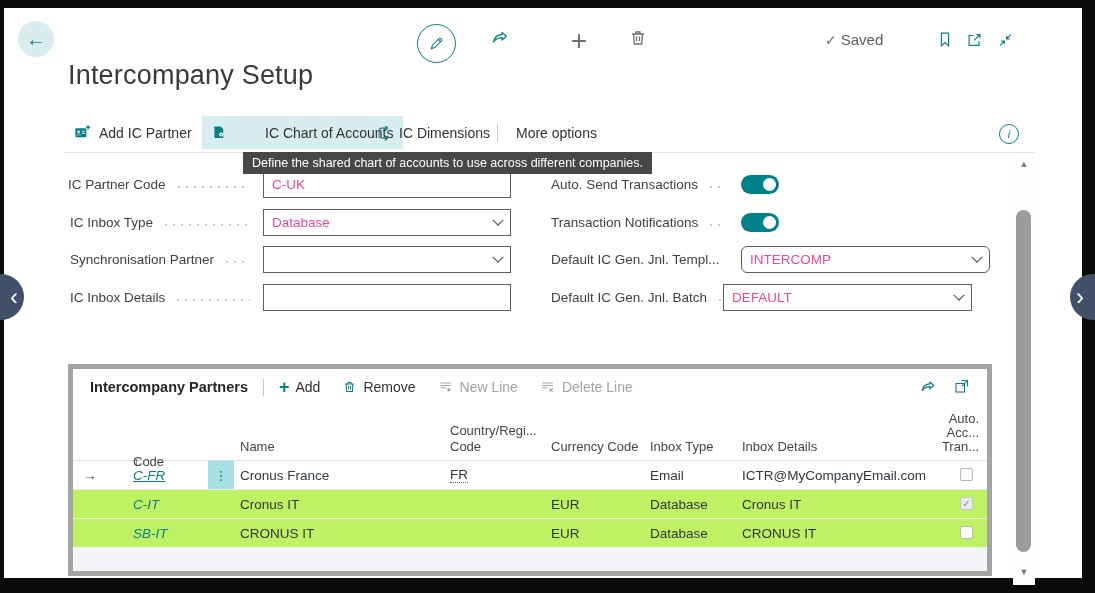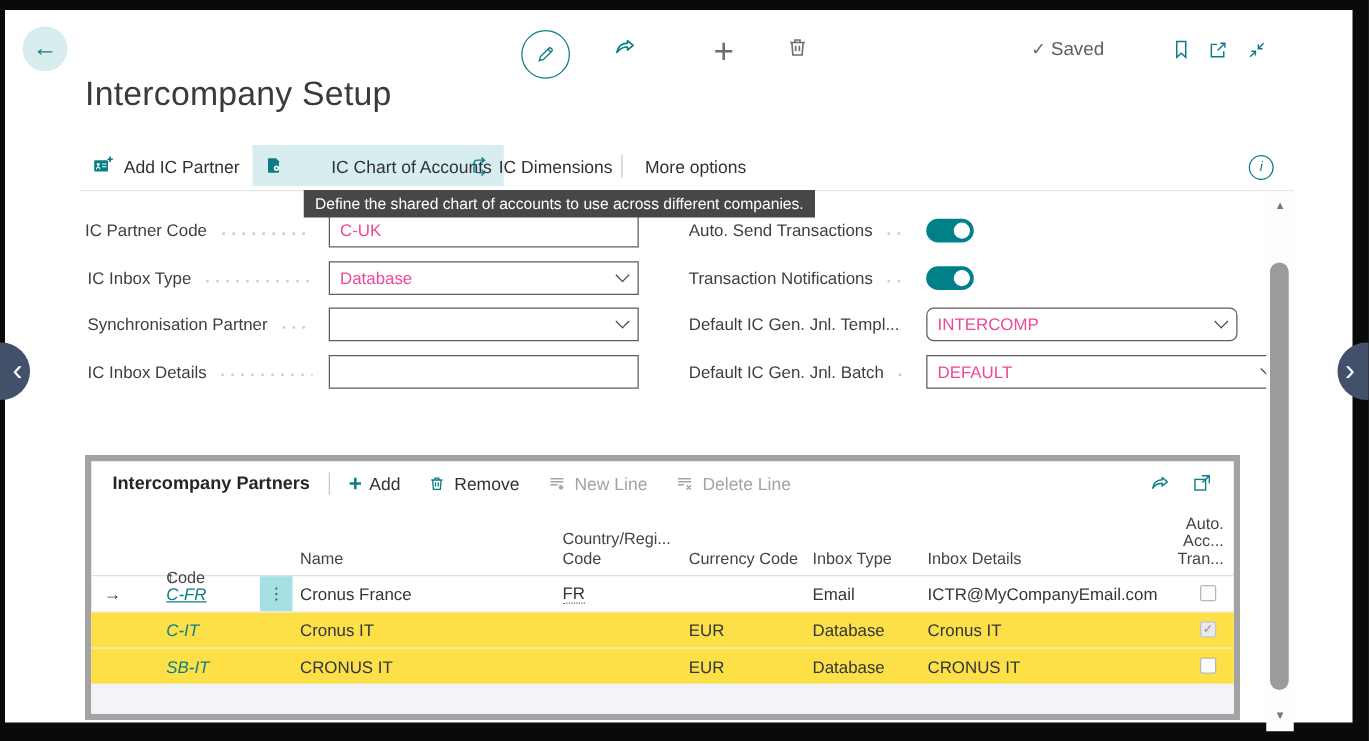--- a/index.html
+++ b/index.html
@@ -60,21 +60,21 @@
   .caction .plus{color:#0b7d87;font-size:18px;font-weight:bold;line-height:14px;}
   .caction.disabled{color:#a3a3a3;cursor:default;}
   .card-icons{margin-left:auto;display:flex;gap:15px;padding-right:17px;color:#0b7d87;}
   .card-icons > span{cursor:pointer;display:flex;}
 
   .colhead{position:relative;height:56px;border-bottom:1px solid #e0e0e0;font-size:13px;color:#444;}
   .colhead span{position:absolute;white-space:nowrap;}
 
   .grow{position:relative;height:29px;box-sizing:border-box;border-bottom:1px solid #ededed;
         font-size:13.5px;color:#31363b;cursor:pointer;}
-  .grow.alt{background:#fde047;}
+  .grow.alt{background:#bef264;}
   .gcell{position:absolute;top:0;height:28px;display:flex;align-items:center;white-space:nowrap;}
   .code-link{color:#0b7d87;font-style:italic;}
   .code-link.underline{text-decoration:underline;}
   .rowptr{color:#4a4a4a;font-size:14px;}
   .ovfl{position:absolute;left:135px;top:0;width:26px;height:28px;background:#a7e0e3;color:#175e66;
         display:flex;align-items:center;justify-content:center;font-size:13px;cursor:pointer;}
   .dotted-u{border-bottom:1px dotted #666;line-height:15px;}
   .cb{position:absolute;right:14px;top:7px;width:13px;height:13px;box-sizing:border-box;border:1px solid #b9b7b5;
       background:#fbfbfb;border-radius:2px;cursor:pointer;display:flex;align-items:center;justify-content:center;}
   .cb .cbcheck{display:none;}
@@ -251,21 +251,21 @@
     </div>
     <div class="fctrl" style="left:741px;top:246px;width:249px;border-radius:6px;">
       <span>INTERCOMP</span>
       <span class="chev"></span>
     </div>
 
     <div class="flabel" style="left:551px;top:284px;width:182px;">
       <span class="txt">Default IC Gen. Jnl. Batch</span>
       <span class="leader"></span>
     </div>
-    <div class="fctrl" style="left:741px;top:284px;width:286px;">
+    <div class="fctrl" style="left:723px;top:284px;width:249px;">
       <span>DEFAULT</span>
       <span class="chev"></span>
     </div>
 
     <div class="card">
       <div class="card-head">
         <span class="card-title">Intercompany Partners</span>
         <span class="chead-div"></span>
         <span class="caction">
           <span class="plus">+</span>

